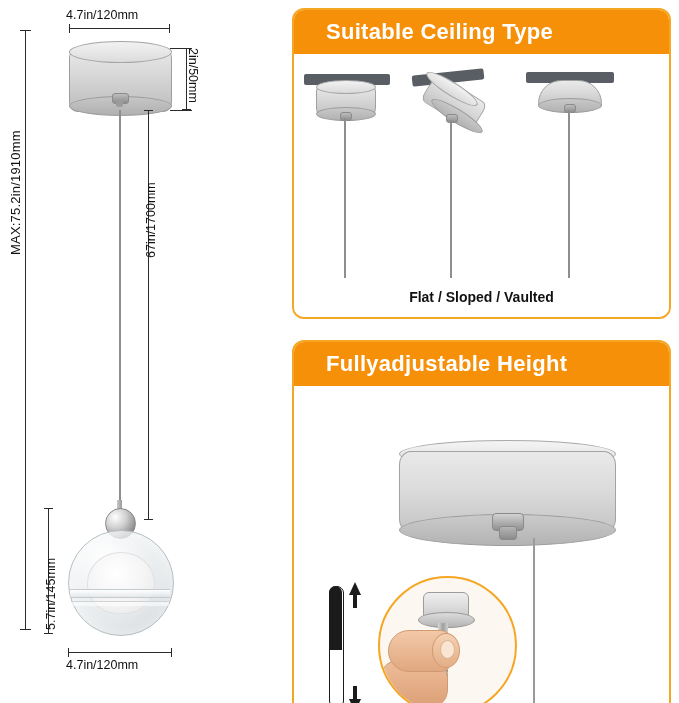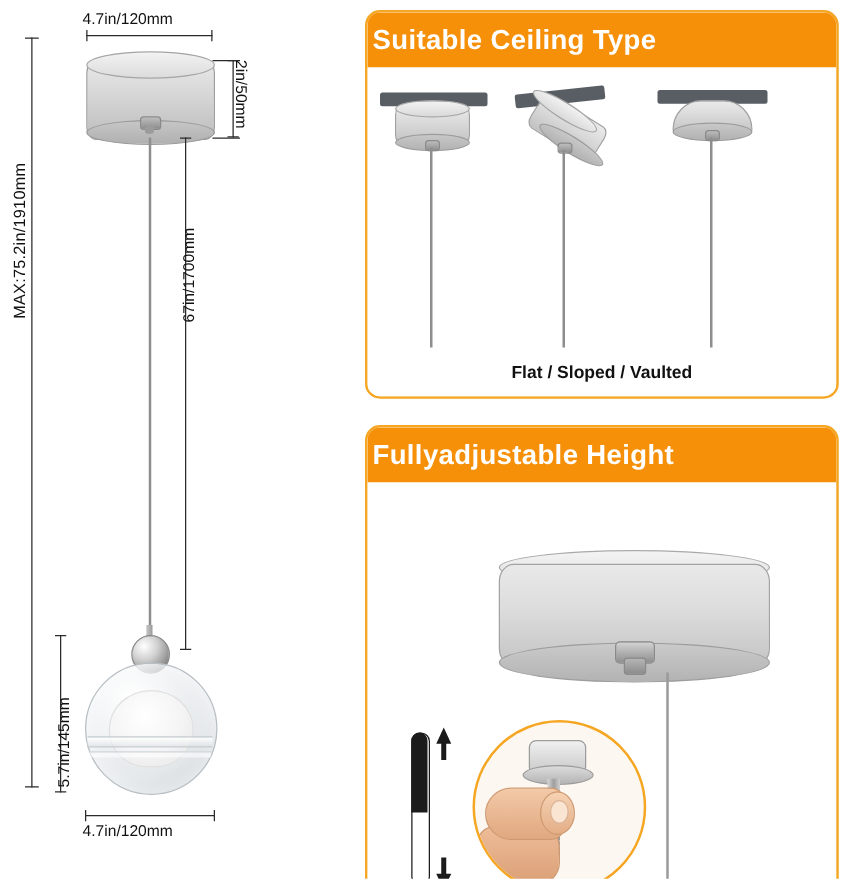--- a/index.html
+++ b/index.html
@@ -131,21 +131,21 @@
   .botdim:before{left:0;}
   .botdim:after{right:0;}
   .botdim-label{position:absolute;left:66px;top:658px;font-size:12.5px;}
 
   
   .card{
     position:absolute;border:2px solid #f5a623;border-radius:12px;background:#fff;overflow:hidden;
   }
   .card-head{
     background:#f79009;color:#fff;font-size:22px;font-weight:bold;
-    padding:9px 4px;letter-spacing:.3px;
+    padding:9px 32px;letter-spacing:.3px;
   }
   .card1{left:292px;top:8px;width:375px;height:307px;}
   .card2{left:292px;top:340px;width:375px;height:371px;}
 
   .card-body{position:relative;width:100%;height:100%;background:#fff;}
   .ceil-slab{position:absolute;background:#585e63;border-radius:2px;}
   .mount{
     position:absolute;border-radius:6px/8px;
     background:linear-gradient(180deg,#eaeaea 0%,#d9d9d9 45%,#c2c2c2 100%);
     border:1px solid #a0a0a0;

